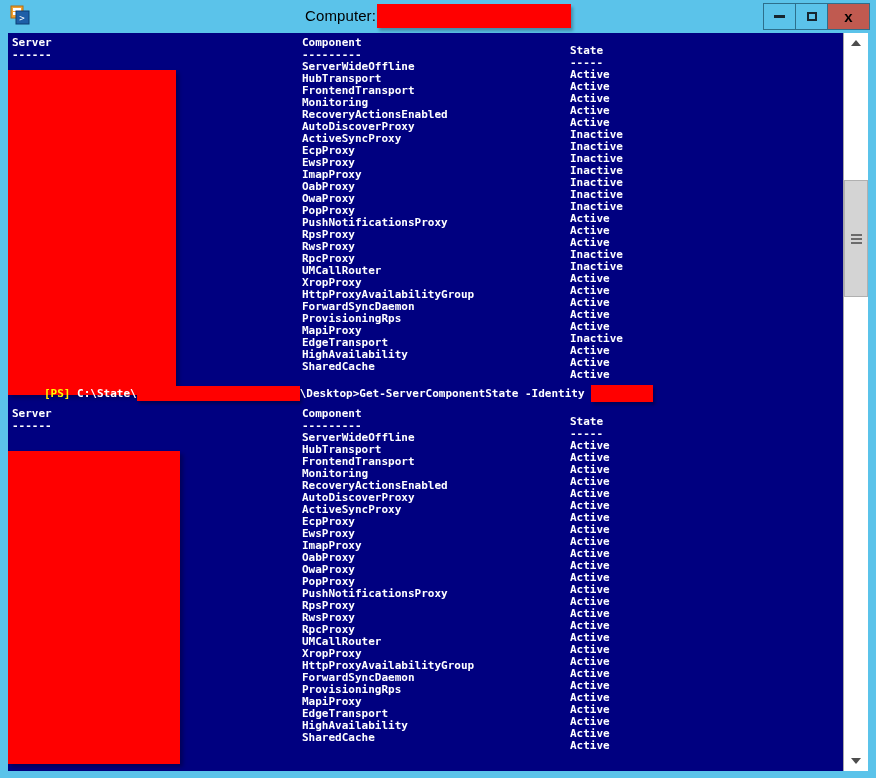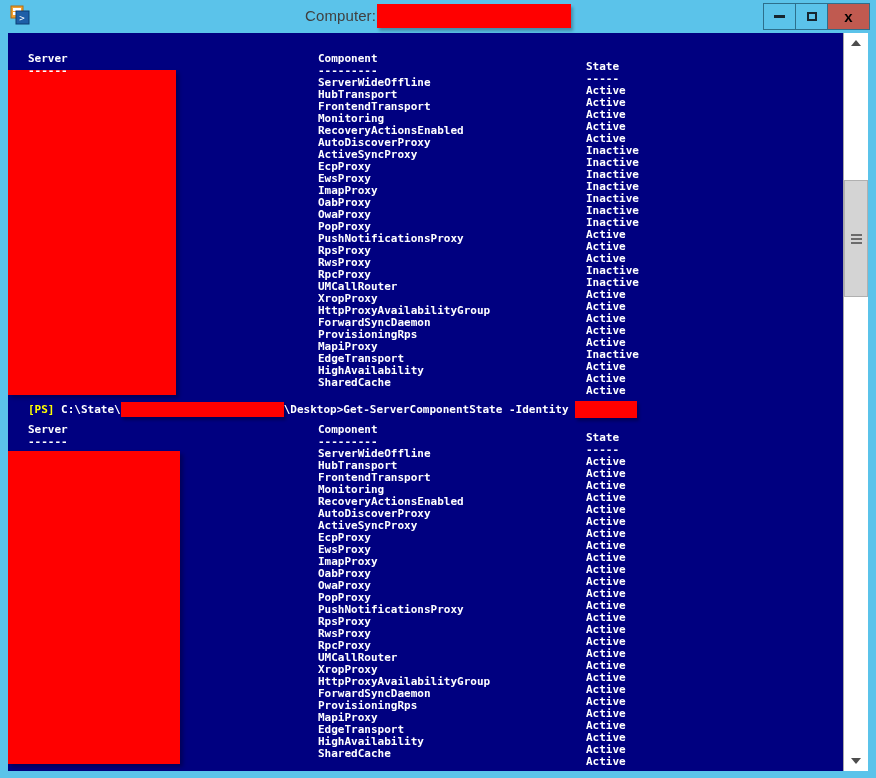--- a/index.html
+++ b/index.html
@@ -42,21 +42,21 @@
     position: absolute;
     left: 0; top: 0;
     width: 876px; height: 31px;
     display: flex;
     align-items: center;
     justify-content: center;
   }
   .title-text {
     font-family: "Liberation Sans", sans-serif;
     font-size: 15px;
-    color: #404040;
+    color: #000000;
     letter-spacing: 0.1px;
   }
   .title-redaction {
     display: inline-block;
     width: 194px;
     height: 24px;
     background: #ff0000;
     margin-left: 1px;
     box-shadow: 2px 3px 3px rgba(0,0,0,0.28);
   }
@@ -103,21 +103,21 @@
   .console {
     position: absolute;
     left: 8px; top: 33px;
     width: 836px;
     height: 738px;
     background: #000080;
     overflow: hidden;
   }
   .console-inner {
     position: relative;
-    padding: 16px;
+    padding: 0;
     width: 732px;
   }
   .line {
     position: relative;
     height: 12px;
     line-height: 12px;
     white-space: pre;
     font-family: "DejaVu Sans Mono", "Liberation Mono", monospace;
     font-size: 11px;
     font-weight: bold;
@@ -134,21 +134,21 @@
     position: relative;
     height: 15px;
     line-height: 15px;
     white-space: pre;
     font-family: "DejaVu Sans Mono", "Liberation Mono", monospace;
     font-size: 11px;
     font-weight: bold;
     color: #ffffff;
     padding-left: 4px;
   }
-  .ps-tag { color: #ffff00; }
+  .ps-tag { color: #ffff00; margin-left: 32px; }
 
   .redact-inline {
     display: inline-block;
     vertical-align: middle;
     background: #ff0000;
     box-shadow: 2px 3px 3px rgba(0,0,0,0.30);
   }
   .redact-user   { width: 163px; height: 15px; }
   .redact-ident  { width: 62px;  height: 17px; }
 

